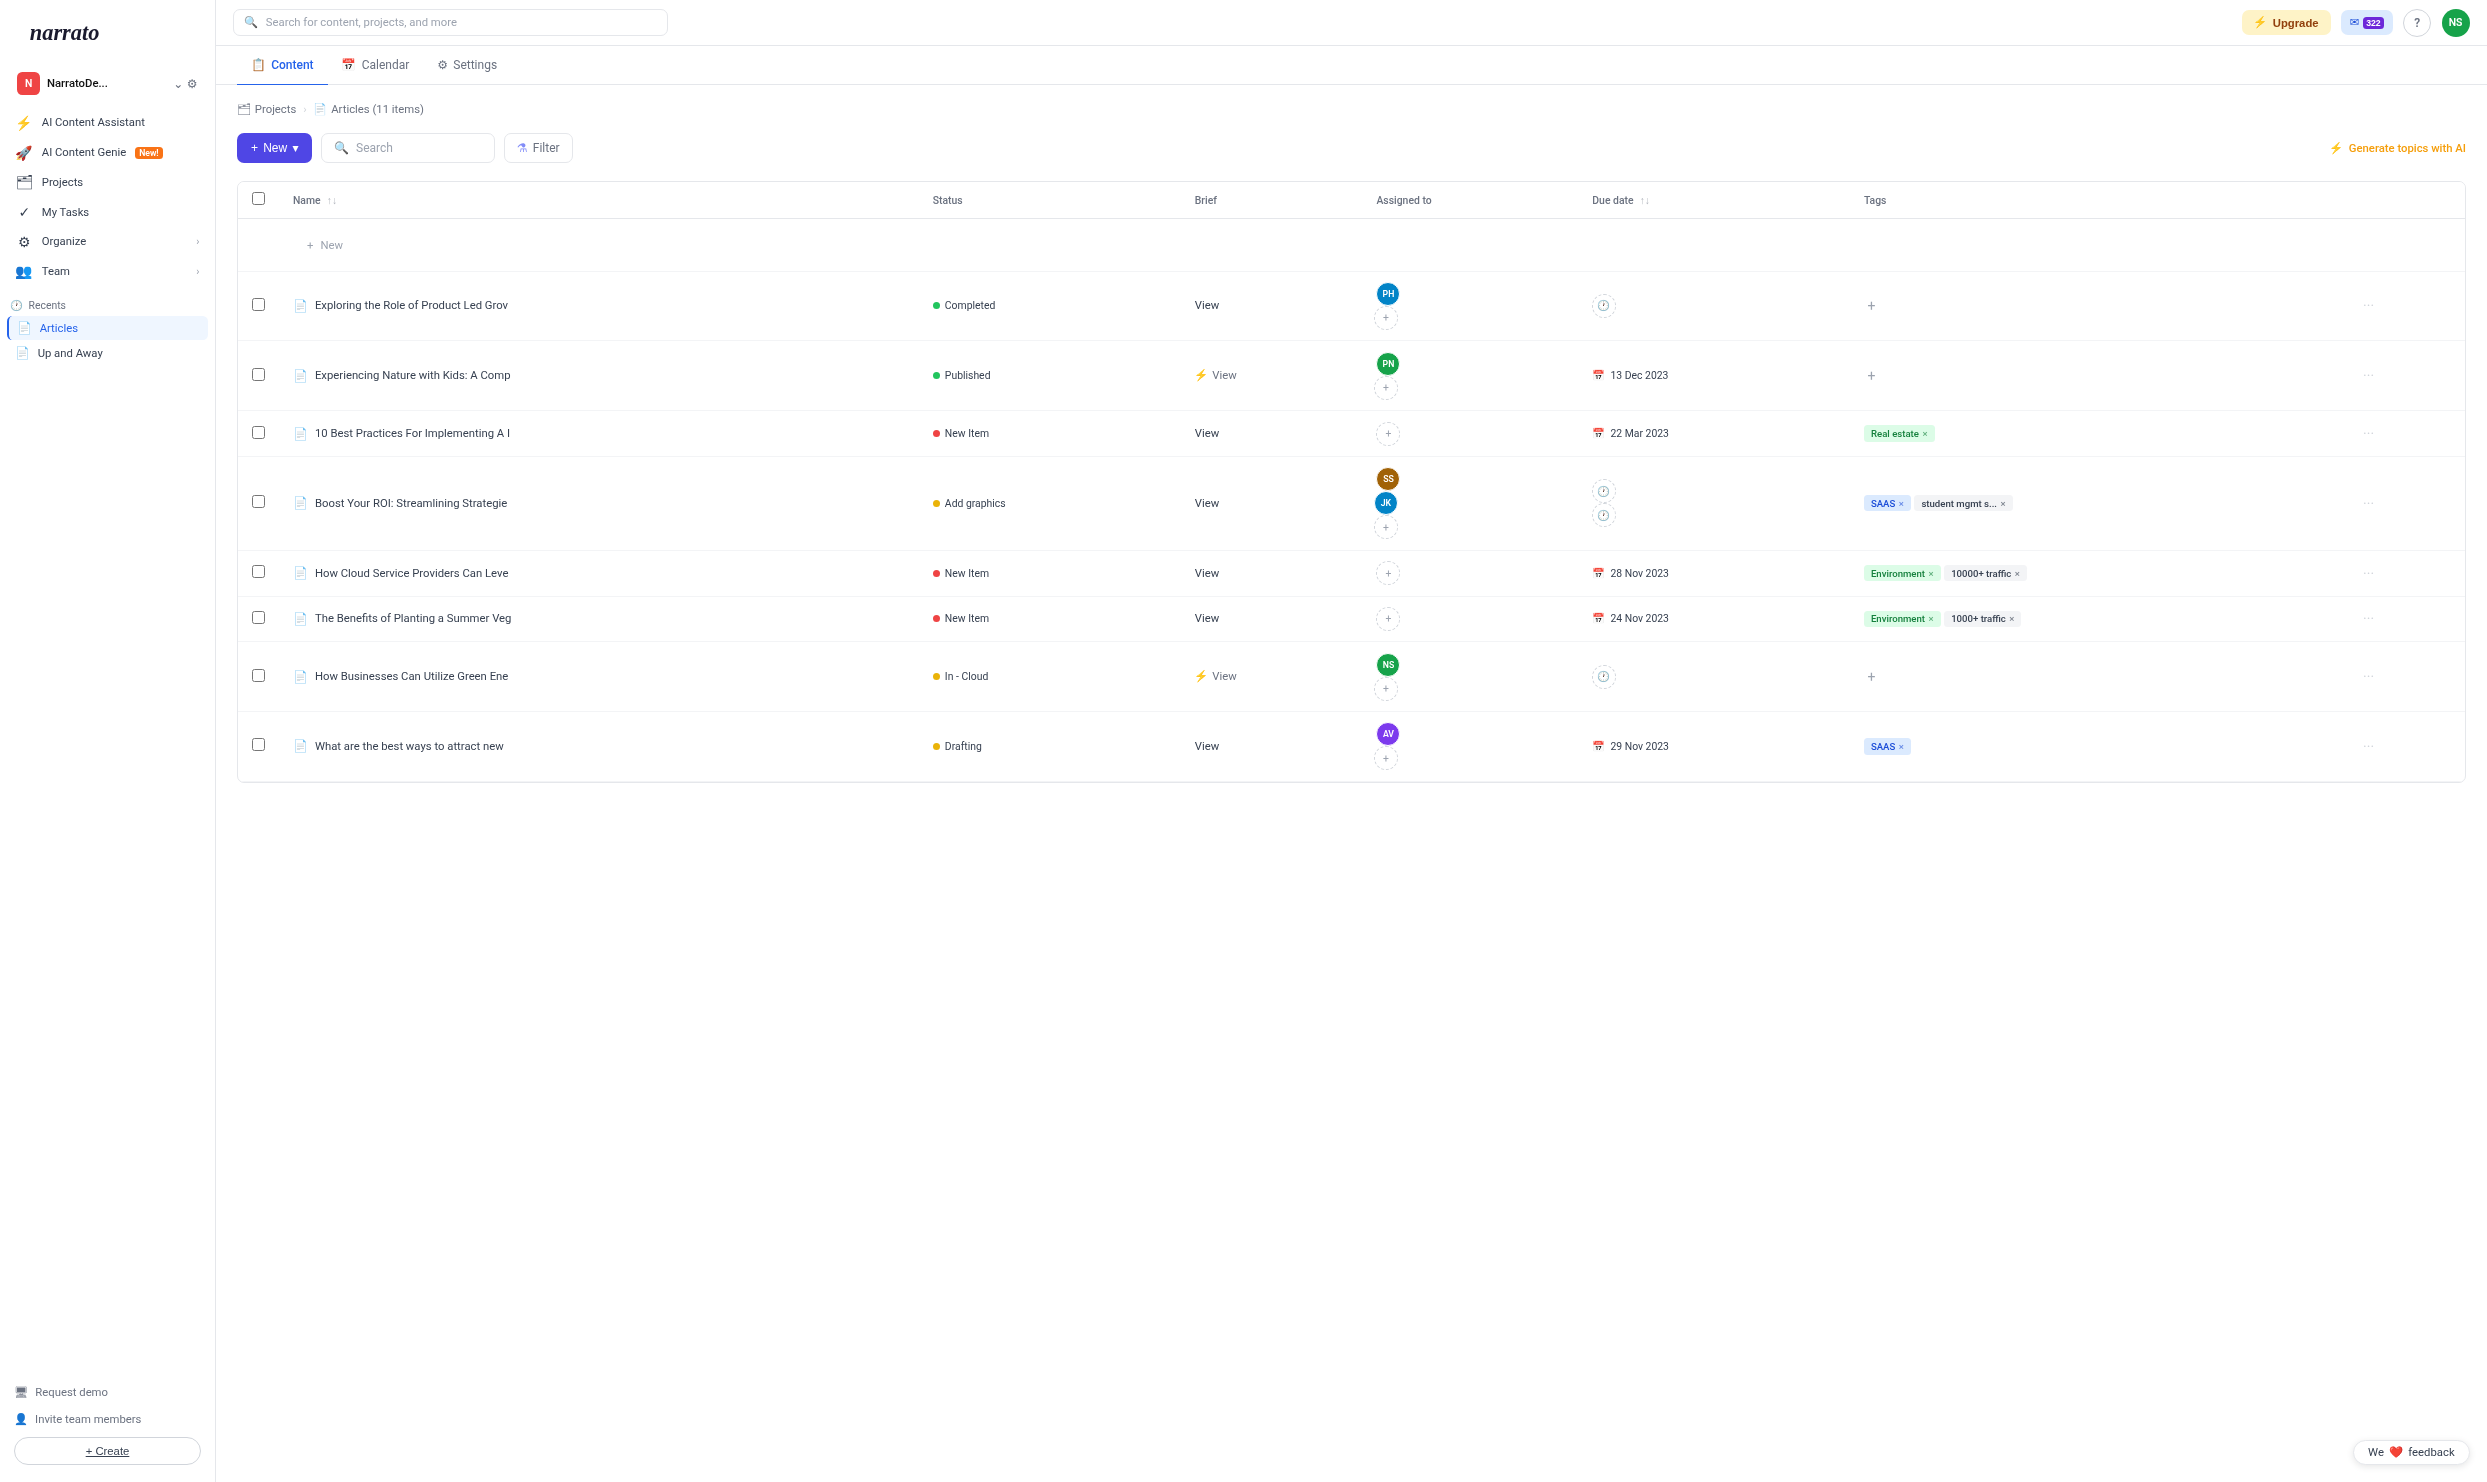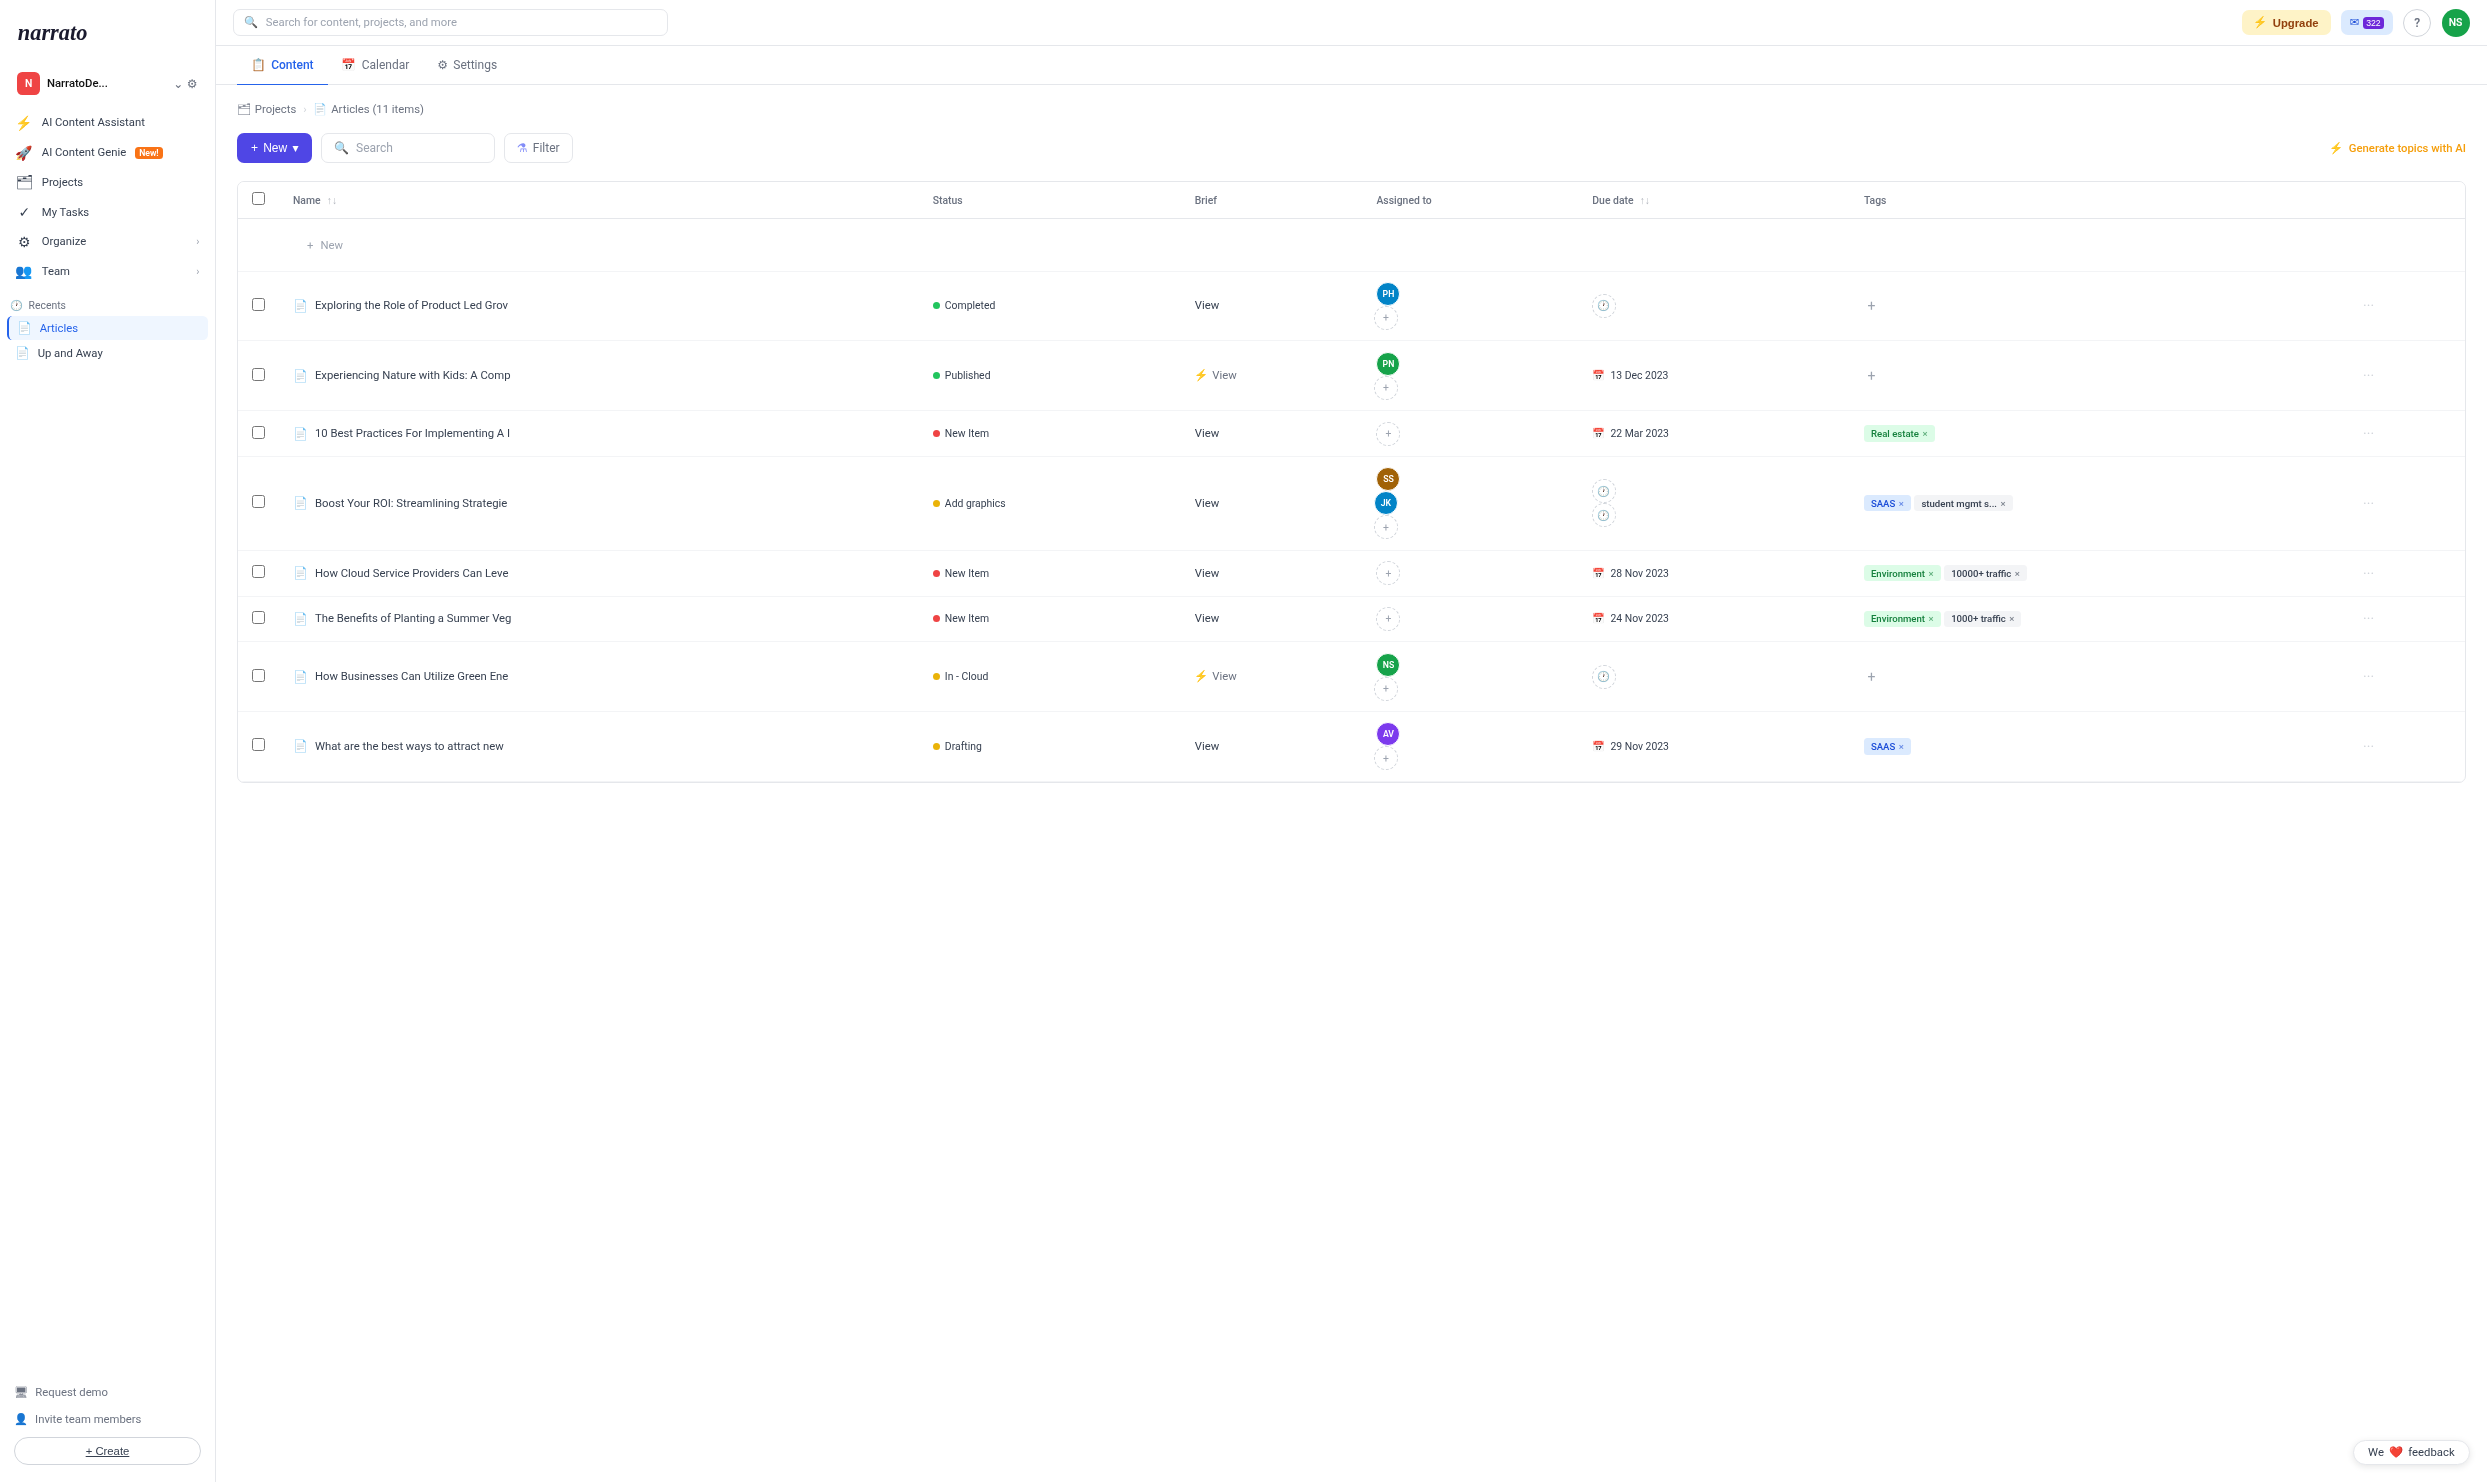--- a/index.html
+++ b/index.html
@@ -1,20 +1,20 @@
 <!DOCTYPE html>
 <html style="font-size:14px"><head>
   <meta charset="utf-8">
   <style>
     * { box-sizing: border-box; margin: 0; padding: 0; }
     body { font-family: -apple-system, BlinkMacSystemFont, 'Segoe UI', Roboto, sans-serif; background: #fff; display: flex; height: 100vh; overflow: hidden; font-size: 12px; }
 
     
     .sidebar { width: 216px; min-width: 216px; border-right: 0.9px solid #e5e7eb; display: flex; flex-direction: column; padding: 10.4px 0; background: #fff; }
-    .sidebar-logo { padding: 7px 14px 14px; }
+    .sidebar-logo { padding: 7px 14px 14px; margin-left: 12px; }
     .sidebar-logo svg { width: 104px; height: 31px; }
     .sidebar-workspace { display: flex; align-items: center; gap: 7px; padding: 7px 10.4px; cursor: pointer; border-radius: 5.2px; margin: 0 7px; }
     .workspace-avatar { width: 22.6px; height: 22.6px; background: #ef4444; border-radius: 5.2px; display: flex; align-items: center; justify-content: center; color: #fff; font-size: 10.4px; font-weight: 600; }
     .workspace-name { font-size: 11.3px; font-weight: 500; flex: 1; color: #111; }
     .workspace-actions { display: flex; gap: 3.5px; color: #6b7280; }
     .sidebar-nav { display: flex; flex-direction: column; gap: 1.7px; padding: 7px; }
     .nav-item { display: flex; align-items: center; gap: 8.7px; padding: 6px 8.7px; border-radius: 5.2px; cursor: pointer; color: #374151; font-size: 11.3px; }
     .nav-item .icon { font-size: 14px; width: 17.4px; text-align: center; }
     .nav-item .badge-new { background: #f97316; color: #fff; font-size: 8.7px; padding: 0.9px 4.3px; border-radius: 3.5px; font-weight: 600; }
     .nav-item .chevron { margin-left: auto; color: #9ca3af; font-size: 10.4px; }
@@ -27,21 +27,21 @@
     .sidebar-link { display: flex; align-items: center; gap: 7px; color: #6b7280; font-size: 11.3px; cursor: pointer; padding: 3.5px 0; }
     .create-btn { background: #fff; border: 1.3px solid #d1d5db; border-radius: 17.4px; padding: 7px 14px; cursor: pointer; font-size: 11.3px; font-weight: 500; color: #374151; display: flex; align-items: flex-end; justify-content: center; gap: 5.2px; text-decoration: underline; }
 
     
     .main { flex: 1; display: flex; flex-direction: column; overflow: hidden; }
     .topbar { display: flex; align-items: center; padding: 8.7px 17.4px; border-bottom: 0.9px solid #e5e7eb; gap: 14px; background: #fff; }
     .search-bar { flex: 1; max-width: 435px; display: flex; align-items: center; gap: 7px; border: 0.9px solid #e5e7eb; border-radius: 7px; padding: 6px 10.4px; color: #9ca3af; font-size: 11.3px; }
     .topbar-right { margin-left: auto; display: flex; align-items: center; gap: 10.4px; }
     .upgrade-btn { background: #fef3c7; border: none; border-radius: 7px; padding: 6px 12px; cursor: pointer; font-size: 11.3px; font-weight: 600; color: #92400e; display: flex; align-items: center; gap: 5.2px; }
     .notif-btn { background: #dbeafe; border: none; border-radius: 7px; padding: 6px 8.7px; cursor: pointer; display: flex; align-items: center; gap: 3.5px; font-size: 11.3px; color: #1d4ed8; position: relative; }
-    .notif-badge { background: #6d28d9; color: #fff; font-size: 8.7px; padding: 0.9px 3.5px; border-radius: 3.5px; }
+    .notif-badge { background: #6d28d9; color: #fff; font-size: 8.7px; padding: 0.9px 3.5px; border-radius: 3.5px; font-weight: bold; }
     .help-btn { width: 28px; height: 28px; border: 1.3px solid #d1d5db; border-radius: 50%; display: flex; align-items: center; justify-content: center; cursor: pointer; color: #6b7280; font-weight: 600; }
     .user-avatar { width: 28px; height: 28px; background: #16a34a; border-radius: 50%; display: flex; align-items: center; justify-content: center; color: #fff; font-size: 10.4px; font-weight: 600; cursor: pointer; }
 
     
     .content-tabs { display: flex; align-items: center; gap: 0; padding: 0 21px; border-bottom: 0.9px solid #e5e7eb; background: #fff; }
     .tab { display: flex; align-items: center; gap: 5.2px; padding: 12px 14px; cursor: pointer; font-size: 12px; color: #6b7280; border-bottom: 1.7px solid transparent; margin-bottom: -0.9px; }
     .tab.active { color: #2563eb; border-bottom-color: #2563eb; font-weight: 500; }
     .tab .tab-icon { font-size: 12px; }
 
     .content-body { flex: 1; overflow-y: auto; padding: 17.4px 21px; }

